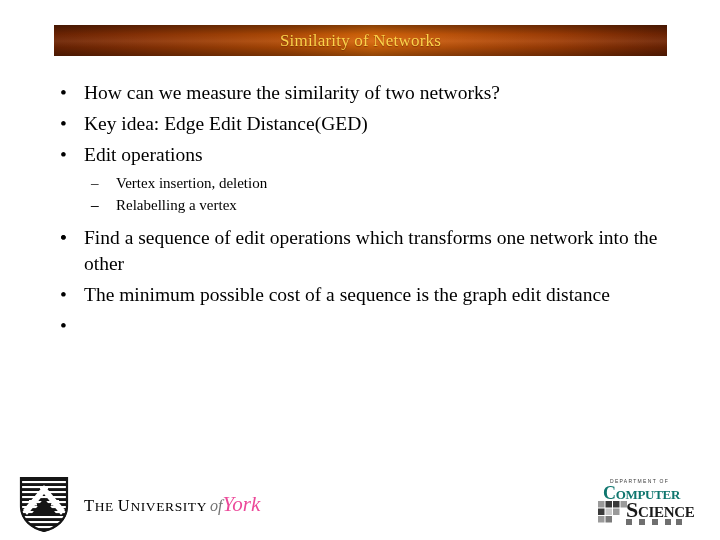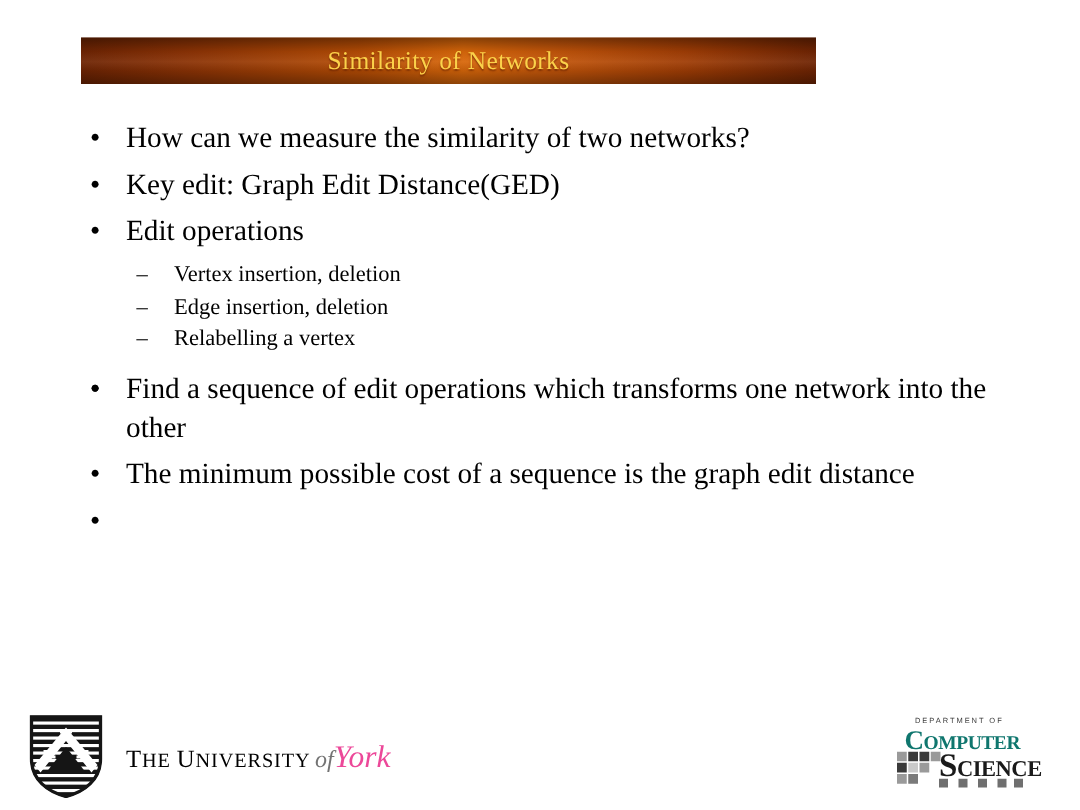--- a/index.html
+++ b/index.html
@@ -21,21 +21,21 @@
     width: 720px;
     height: 540px;
     background: #ffffff;
   }
 
   
   #title-bar {
     position: absolute;
     left: 54px;
     top: 25px;
-    width: 490px;
+    width: 613px;
     height: 31px;
     background:
       linear-gradient(to bottom,
         rgba(0,0,0,0.38) 0%,
         rgba(0,0,0,0.05) 30%,
         rgba(255,255,255,0.06) 52%,
         rgba(0,0,0,0.10) 72%,
         rgba(0,0,0,0.34) 100%),
       linear-gradient(to right,
         #6e2403 0%,
@@ -221,37 +221,36 @@
   <div id="body-block">
     <ul class="lvl1">
 
       <li class="b1">
         <span class="marker">•</span>
         <span>How can we measure the similarity of two networks?</span>
       </li>
 
       <li class="b1">
         <span class="marker">•</span>
-        <span>Key edit: Graph Edit Distance(GED)</span>
+        <span>Key idea: Edge Edit Distance(GED)</span>
       </li>
 
       <li class="b1">
         <span class="marker">•</span>
         <span>Edit operations</span>
       </li>
 
       <li class="subgroup">
         <ul class="lvl2">
           <li class="b2">
             <span class="marker">–</span>
             <span>Vertex insertion, deletion</span>
           </li>
           <li class="b2">
             <span class="marker">–</span>
-            <span>Edge insertion, deletion</span>
           </li>
           <li class="b2">
             <span class="marker">–</span>
             <span>Relabelling a vertex</span>
           </li>
         </ul>
       </li>
 
       <li class="b1">
         <span class="marker">•</span>

